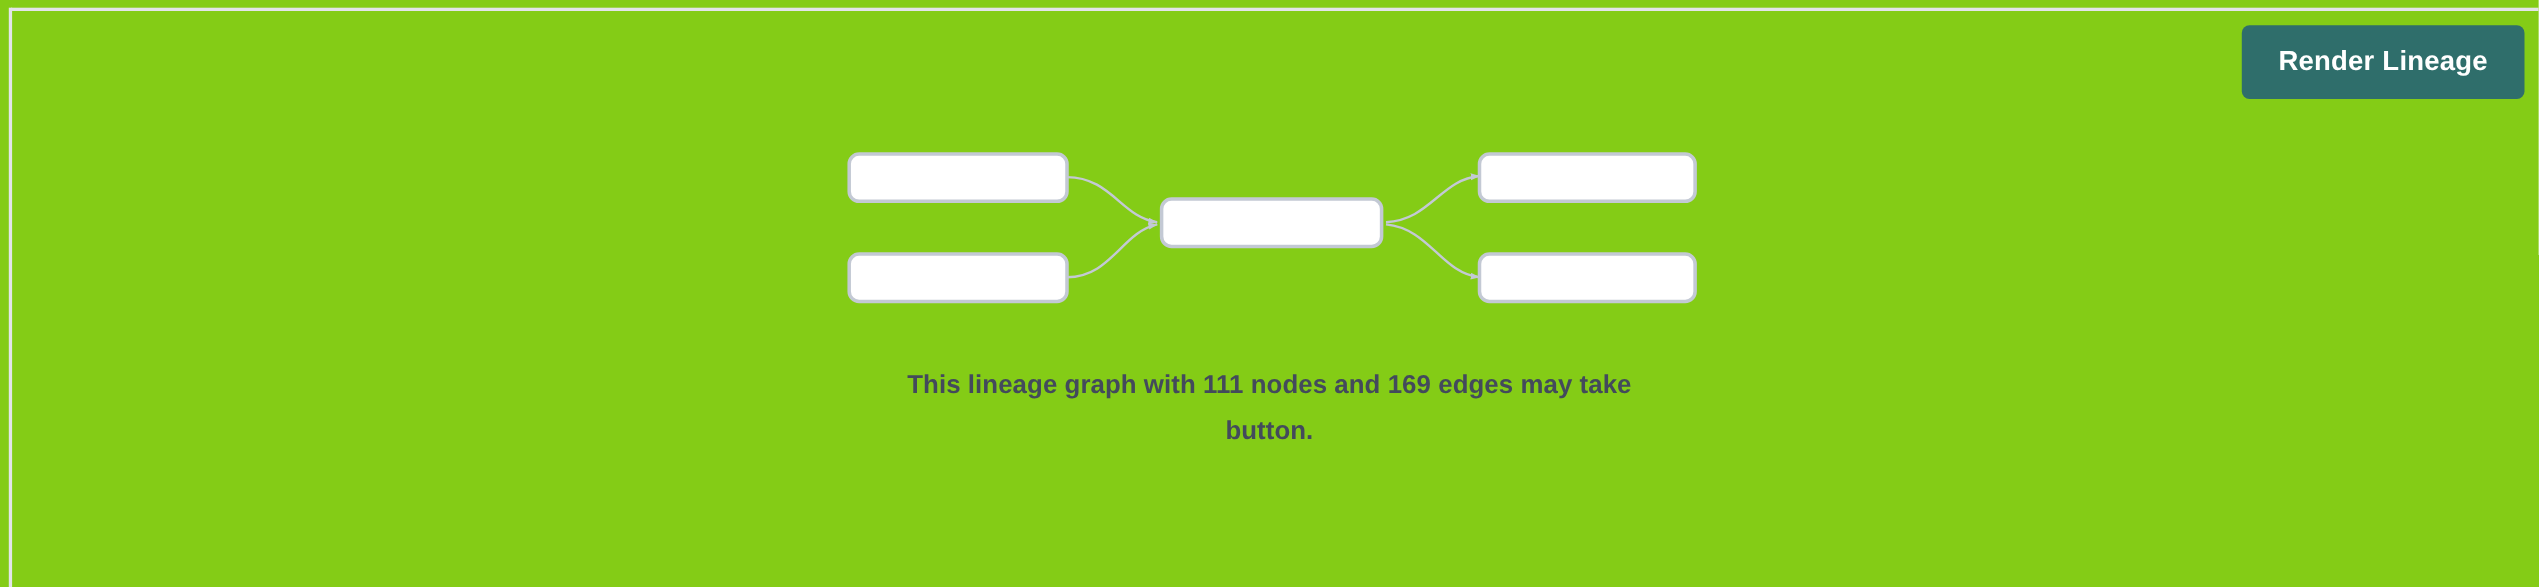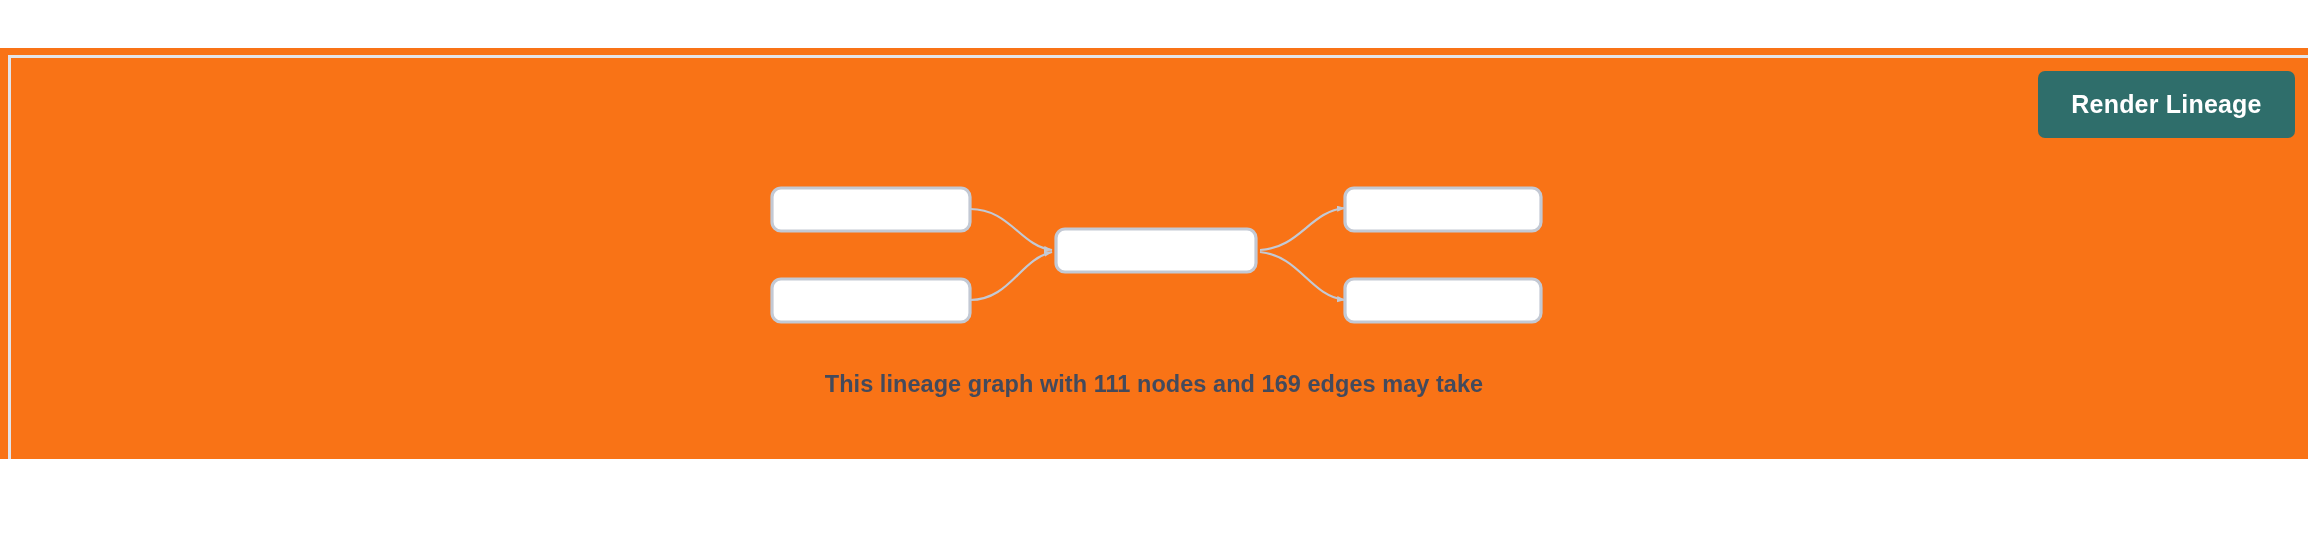--- a/index.html
+++ b/index.html
@@ -8,25 +8,24 @@
     padding: 0;
     background: #ffffff;
   }
   body {
     font-family: "Liberation Sans", sans-serif;
   }
 
   #app-root {
     position: relative;
     width: 2308px;
-    height: 411px;
-    background: #f97316;
+    height: 534px;
+    background: #84cc16;
     overflow: hidden;
     box-sizing: border-box;
-    margin-top: 48px;
   }
 
   
   .edge-rule-top {
     position: absolute;
     left: 10px;
     top: 7px;
     width: 2298px;
     height: 3px;
     background: #e3e4e9;
@@ -85,21 +84,21 @@
     fill: none;
     stroke: #c3c9d4;
     stroke-width: 2.2;
   }
   .ph-arrow { fill: #c3c9d4; }
 
   
   #lineage-warning-message {
     position: absolute;
     left: 754px;
-    top: 315px;
+    top: 328px;
     width: 800px;
     text-align: center;
     color: #434a5c;
     font-family: "Liberation Sans", sans-serif;
     font-size: 23.5px;
     font-weight: bold;
     line-height: 42px;
     letter-spacing: 0.05px;
   }
 </style>
@@ -130,15 +129,16 @@
       <rect class="ph-node" x="72" y="22" width="198" height="43" rx="9" ry="9"></rect>
       <rect class="ph-node" x="72" y="113" width="198" height="43" rx="9" ry="9"></rect>
       <rect class="ph-node" x="356" y="63" width="200" height="43" rx="9" ry="9"></rect>
       <rect class="ph-node" x="645" y="22" width="196" height="43" rx="9" ry="9"></rect>
       <rect class="ph-node" x="645" y="113" width="196" height="43" rx="9" ry="9"></rect>
     </svg>
   </div>
 
   <div id="lineage-warning-message">
     <div>This lineage graph with 111 nodes and 169 edges may take</div>
+    <div>button.</div>
   </div>
 
 </div>
 
 </body></html>

